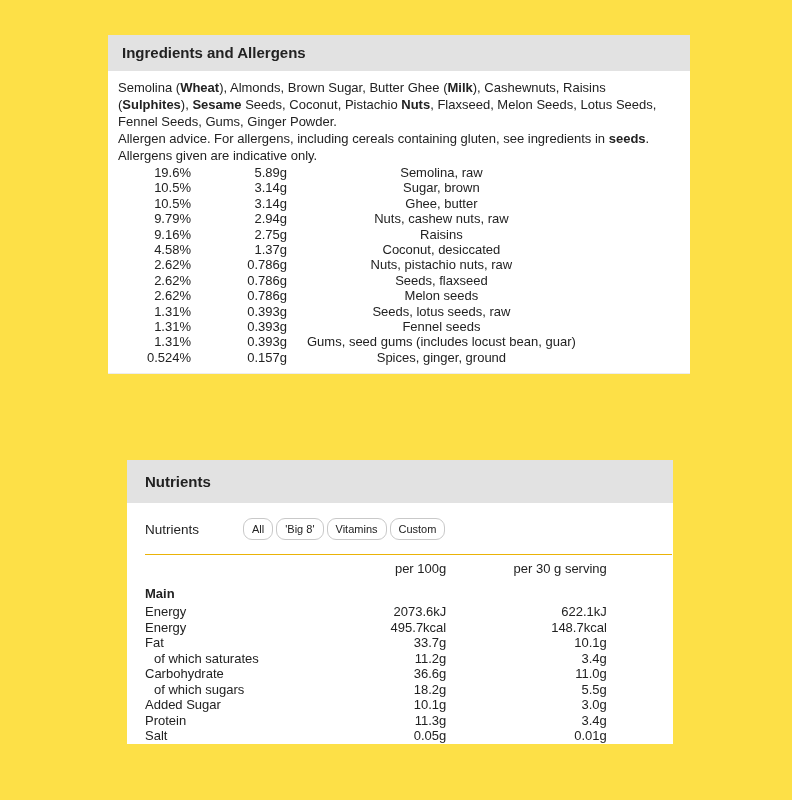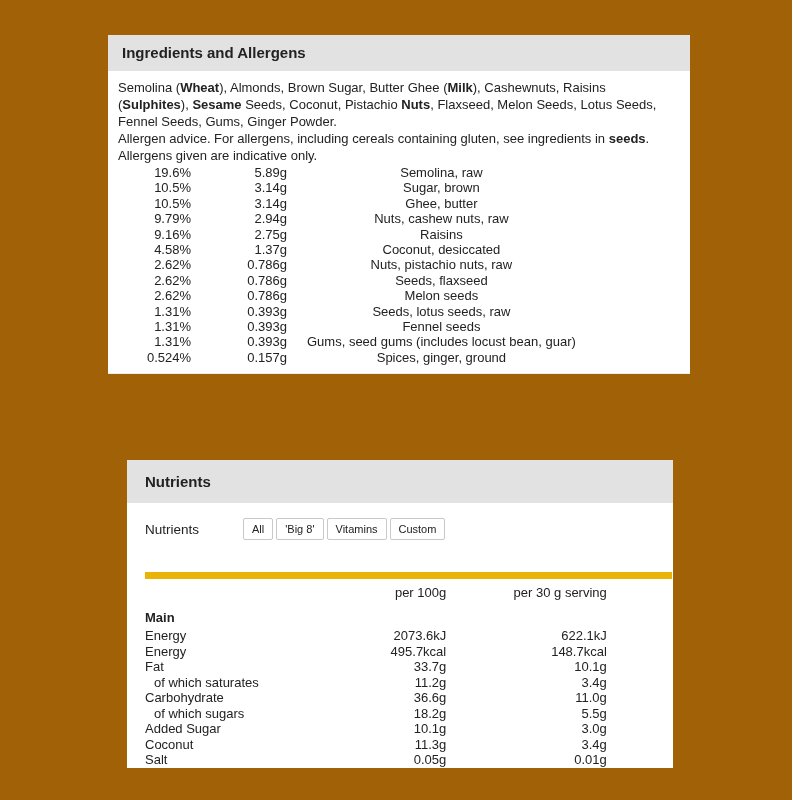--- a/index.html
+++ b/index.html
@@ -1,17 +1,17 @@
 <!DOCTYPE html>
 <html><head>
 <meta charset="utf-8">
 <style>
   html,body{margin:0;padding:0;background:#ffffff;}
   body{font-family:"Liberation Sans",sans-serif;color:#222;}
-  .page{position:relative;width:792px;height:800px;background:#a16207;overflow:hidden;}
+  .page{position:relative;width:792px;height:800px;background:#fde047;overflow:hidden;}
 
   .sec-header{background:#e2e2e2;font-weight:bold;font-size:15px;color:#222;
               padding:0 14px;box-sizing:border-box;}
 
   
   .panel-ing{position:absolute;left:108px;top:35px;width:582px;background:#fff;
              border-bottom:1px solid #ededed;padding-bottom:8px;}
   .panel-ing .sec-header{height:36px;line-height:36px;}
   .ing-body{padding:8px 12px 0 10px;font-size:13px;line-height:17px;}
   .ing-body p{margin:0;}
@@ -27,23 +27,23 @@
   .ing-table .c-g{width:96px;text-align:right;}
   .ing-table .c-name{padding-left:20px;text-align:center;}
 
   
   .panel-nut{position:absolute;left:127px;top:460px;width:546px;background:#fff;}
   .panel-nut .sec-header{height:43px;line-height:43px;padding:0 18px;}
   .nut-body{padding-left:18px;}
   .controls{display:flex;align-items:center;margin-top:14px;height:24px;}
   .controls .nut-label{width:98px;font-size:13.5px;}
   .filter-btn{font-family:"Liberation Sans",sans-serif;font-size:11px;color:#222;
-              background:#fff;border:1px solid #c9c9c9;border-radius:2px;
+              background:#fff;border:1px solid #c9c9c9;border-radius:9px;
               padding:4px 8px;margin-right:3px;cursor:pointer;line-height:12px;}
-  .nut-table{margin-top:31px;width:527px;border-top:7px solid #eab308;font-size:13px;}
+  .nut-table{margin-top:13px;width:527px;border-top:1px solid #eab308;font-size:13px;}
   .nut-table th,.nut-table td{padding:0;font-weight:normal;line-height:15.5px;white-space:nowrap;}
   .nut-table thead th{padding:6px 0 3px;font-size:13px;}
   .nut-table .c-label{width:180px;text-align:left;}
   .nut-table .c-100{width:117px;text-align:right;}
   .nut-table .c-30{width:163px;text-align:right;padding-right:14px;}
   .nut-table .spacer-col{width:53px;}
   .group-row td{font-weight:bold;padding:6px 0 3px;}
   .indent{padding-left:9px !important;}
 </style>
 </head>
@@ -195,21 +195,21 @@
             <td class="c-30">5.5g</td>
             <td class="spacer-col"></td>
           </tr>
           <tr>
             <td class="c-label">Added Sugar</td>
             <td class="c-100">10.1g</td>
             <td class="c-30">3.0g</td>
             <td class="spacer-col"></td>
           </tr>
           <tr>
-            <td class="c-label">Coconut</td>
+            <td class="c-label">Protein</td>
             <td class="c-100">11.3g</td>
             <td class="c-30">3.4g</td>
             <td class="spacer-col"></td>
           </tr>
           <tr>
             <td class="c-label">Salt</td>
             <td class="c-100">0.05g</td>
             <td class="c-30">0.01g</td>
             <td class="spacer-col"></td>
           </tr>

